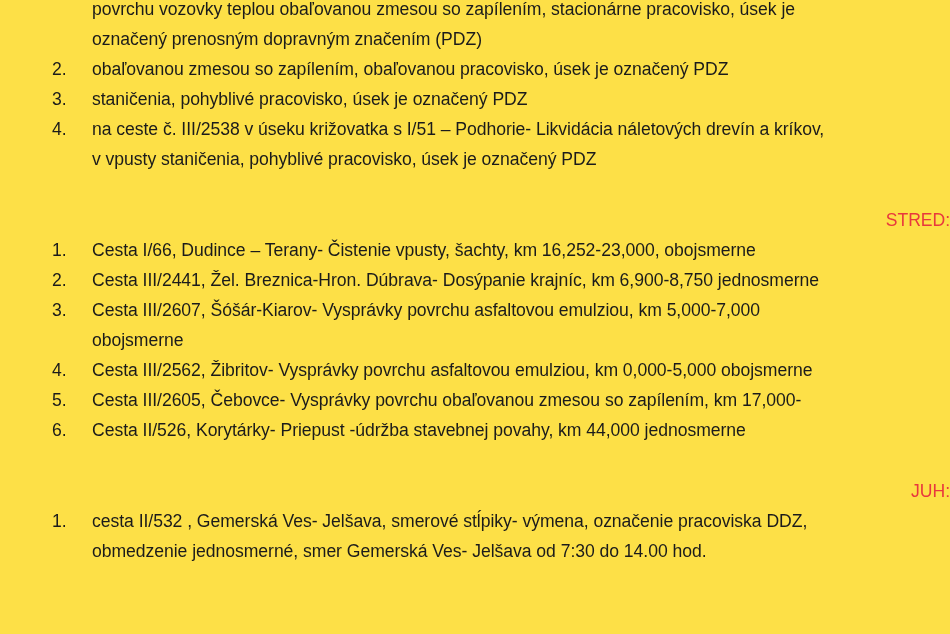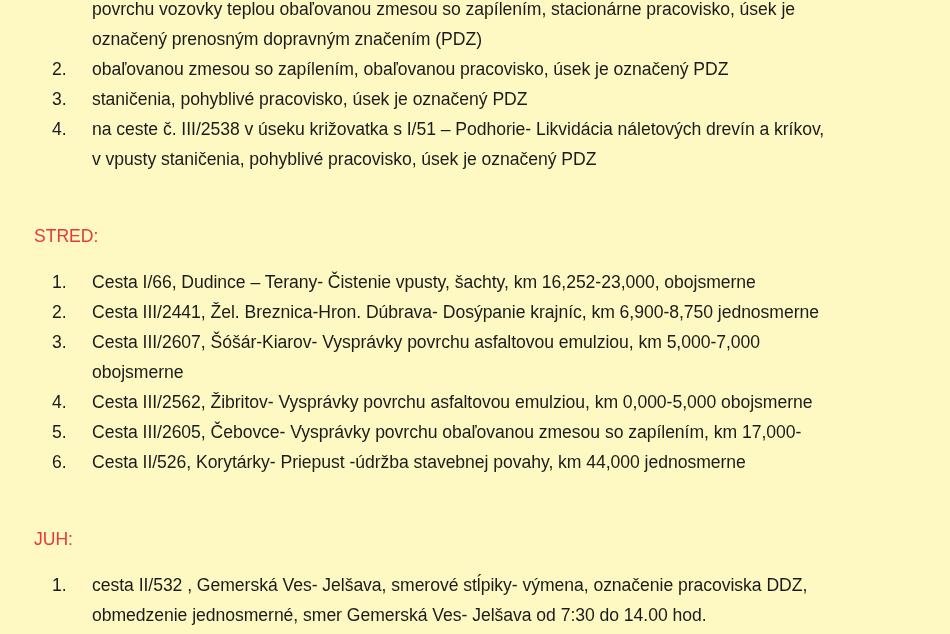--- a/index.html
+++ b/index.html
@@ -11,21 +11,21 @@
     width: 950px;
     height: 634px;
     background: #ffffff;
     font-family: "Liberation Sans", sans-serif;
     overflow: hidden;
   }
   #page {
     position: relative;
     width: 950px;
     height: 634px;
-    background: #fef9c3;
+    background: #fde047;
     overflow: hidden;
   }
   .doc-body {
     position: absolute;
     left: 0;
     top: -6px;
     width: 950px;
   }
   
   ol.numbered {
@@ -55,23 +55,24 @@
   ol.numbered > li > .txt {
     display: block;
   }
 
   
   .section-head {
     font-size: 17.6px;
     line-height: 30.1px;
     color: #e8383d;
     font-weight: 400;
-    margin: 16px;
+    margin: 0;
     padding-left: 18px;
     letter-spacing: -0.05px;
+    text-align: right;
   }
   .spacer-line {
     height: 30.1px;
   }
   
   .clipped {
     overflow: hidden;
   }
 </style>
 </head>

